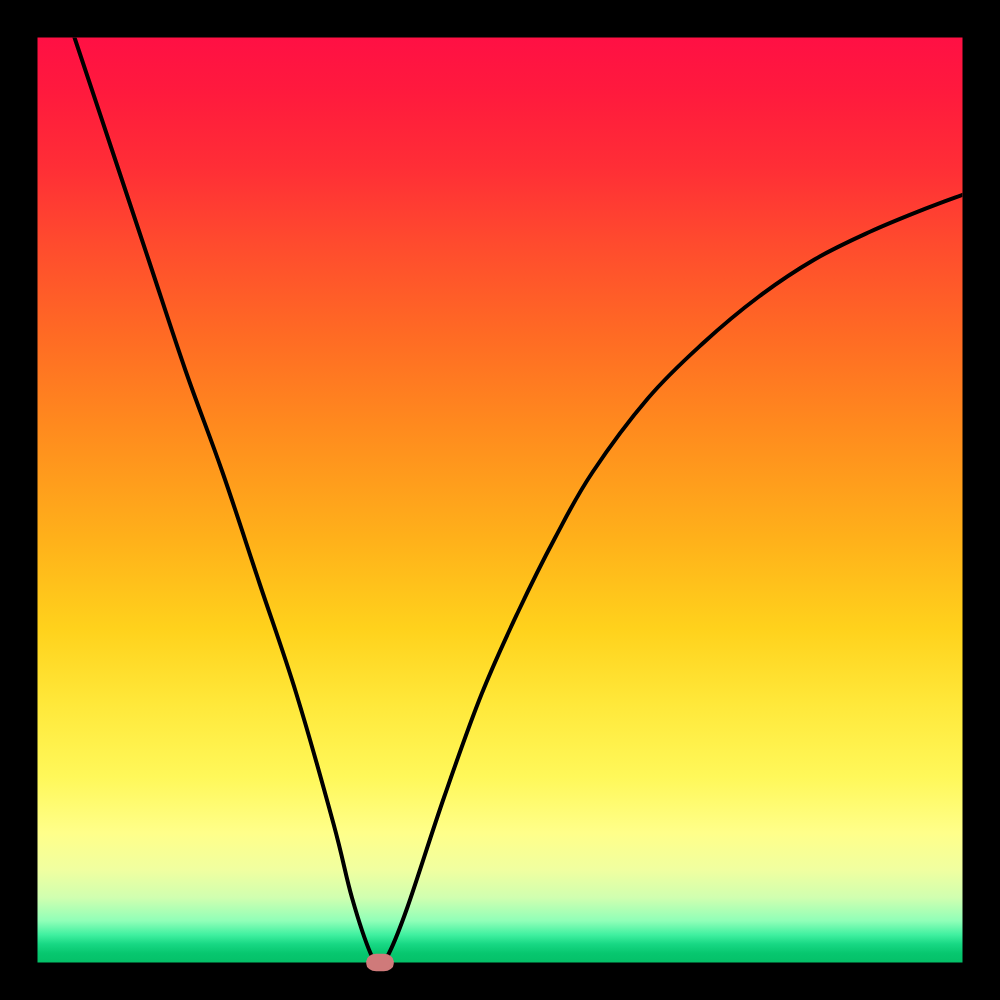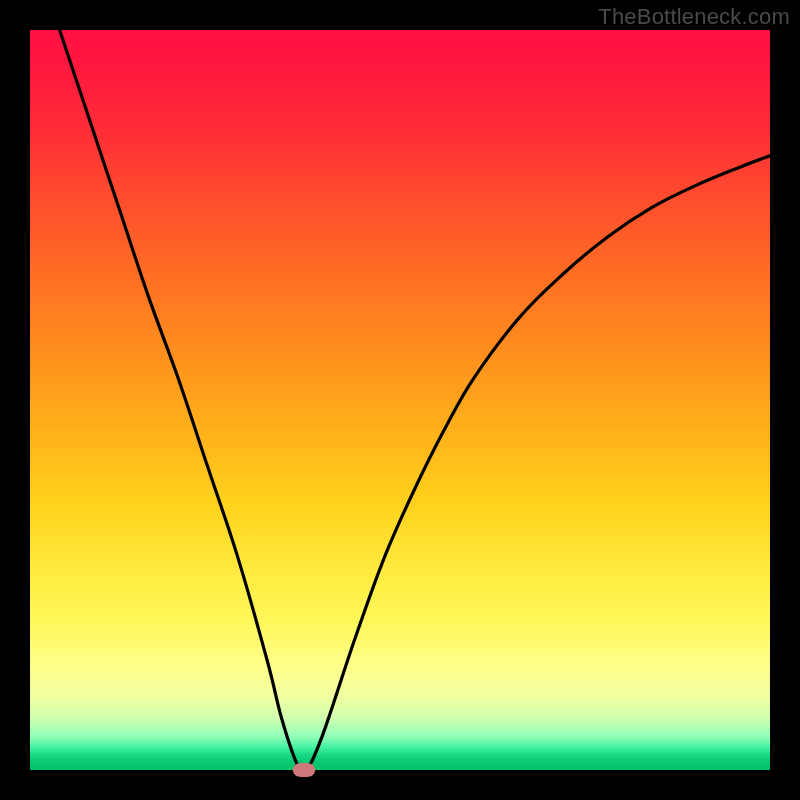--- a/index.html
+++ b/index.html
@@ -53,21 +53,20 @@
     height: 14px;
     border-radius: 8px / 6px;
     background: #cf7a7a;
     transform: translate(-50%, -50%);
   }
 </style>
 </head>
 <body>
 
 <div class="wrap">
-  <div class="attribution">TheBottleneck.com</div>
   <div class="plot">
     <div class="gradient"></div>
     <svg class="curve" viewBox="0 0 740 740" preserveAspectRatio="none">
       <path id="curve-path" fill="none" stroke="#000" stroke-width="3.2" stroke-linecap="round" stroke-linejoin="round" d="M 29.60 0.00 C 34.93 15.98, 48.54 56.83, 59.20 88.80 C 69.86 120.77, 78.14 145.63, 88.80 177.60 C 99.46 209.57, 107.74 235.76, 118.40 266.40 C 129.06 297.04, 137.34 317.16, 148.00 347.80 C 158.66 378.44, 166.94 404.63, 177.60 436.60 C 188.26 468.57, 196.54 490.77, 207.20 525.40 C 217.86 560.03, 228.81 599.70, 236.80 629.00 C 244.79 658.30, 246.27 669.55, 251.60 688.20 C 256.93 706.85, 262.40 723.28, 266.40 732.60 C 270.40 741.92, 271.14 740.00, 273.80 740.00 C 276.46 740.00, 277.20 740.59, 281.20 732.60 C 285.20 724.61, 288.01 718.24, 296.00 695.60 C 303.99 672.96, 314.94 637.44, 325.60 606.80 C 336.26 576.16, 344.54 552.04, 355.20 525.40 C 365.86 498.76, 374.14 481.44, 384.80 458.80 C 395.46 436.16, 403.74 419.58, 414.40 399.60 C 425.06 379.62, 430.68 367.78, 444.00 347.80 C 457.32 327.82, 472.42 307.25, 488.40 288.60 C 504.38 269.95, 516.82 258.85, 532.80 244.20 C 548.78 229.55, 561.22 219.19, 577.20 207.20 C 593.18 195.21, 605.62 186.92, 621.60 177.60 C 637.58 168.28, 650.02 162.73, 666.00 155.40 C 681.98 148.07, 697.08 142.23, 710.40 136.90 C 723.72 131.57, 734.67 127.80, 740.00 125.80"></path>
     </svg>
     <div id="marker" class="marker" style="left: 273.8px; top: 740px;"></div>
   </div>
 </div>
 
 </body></html>

